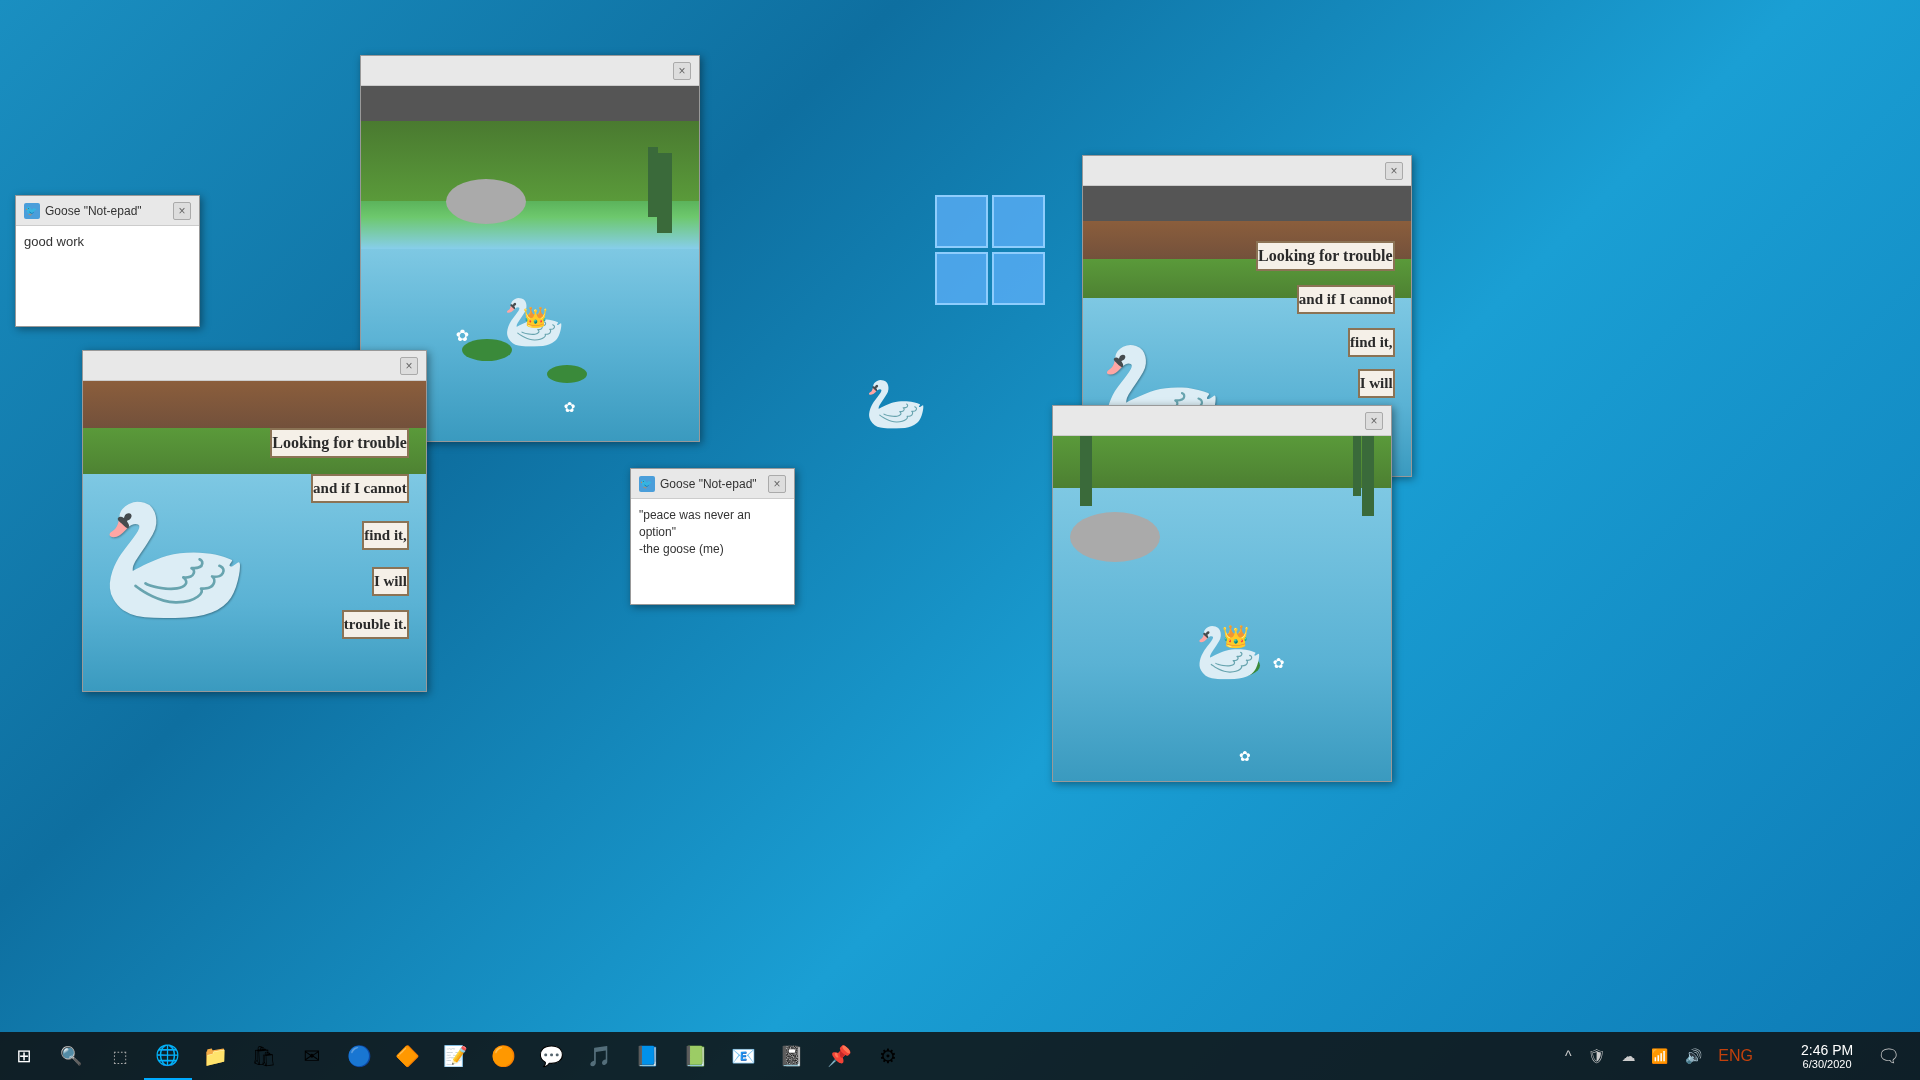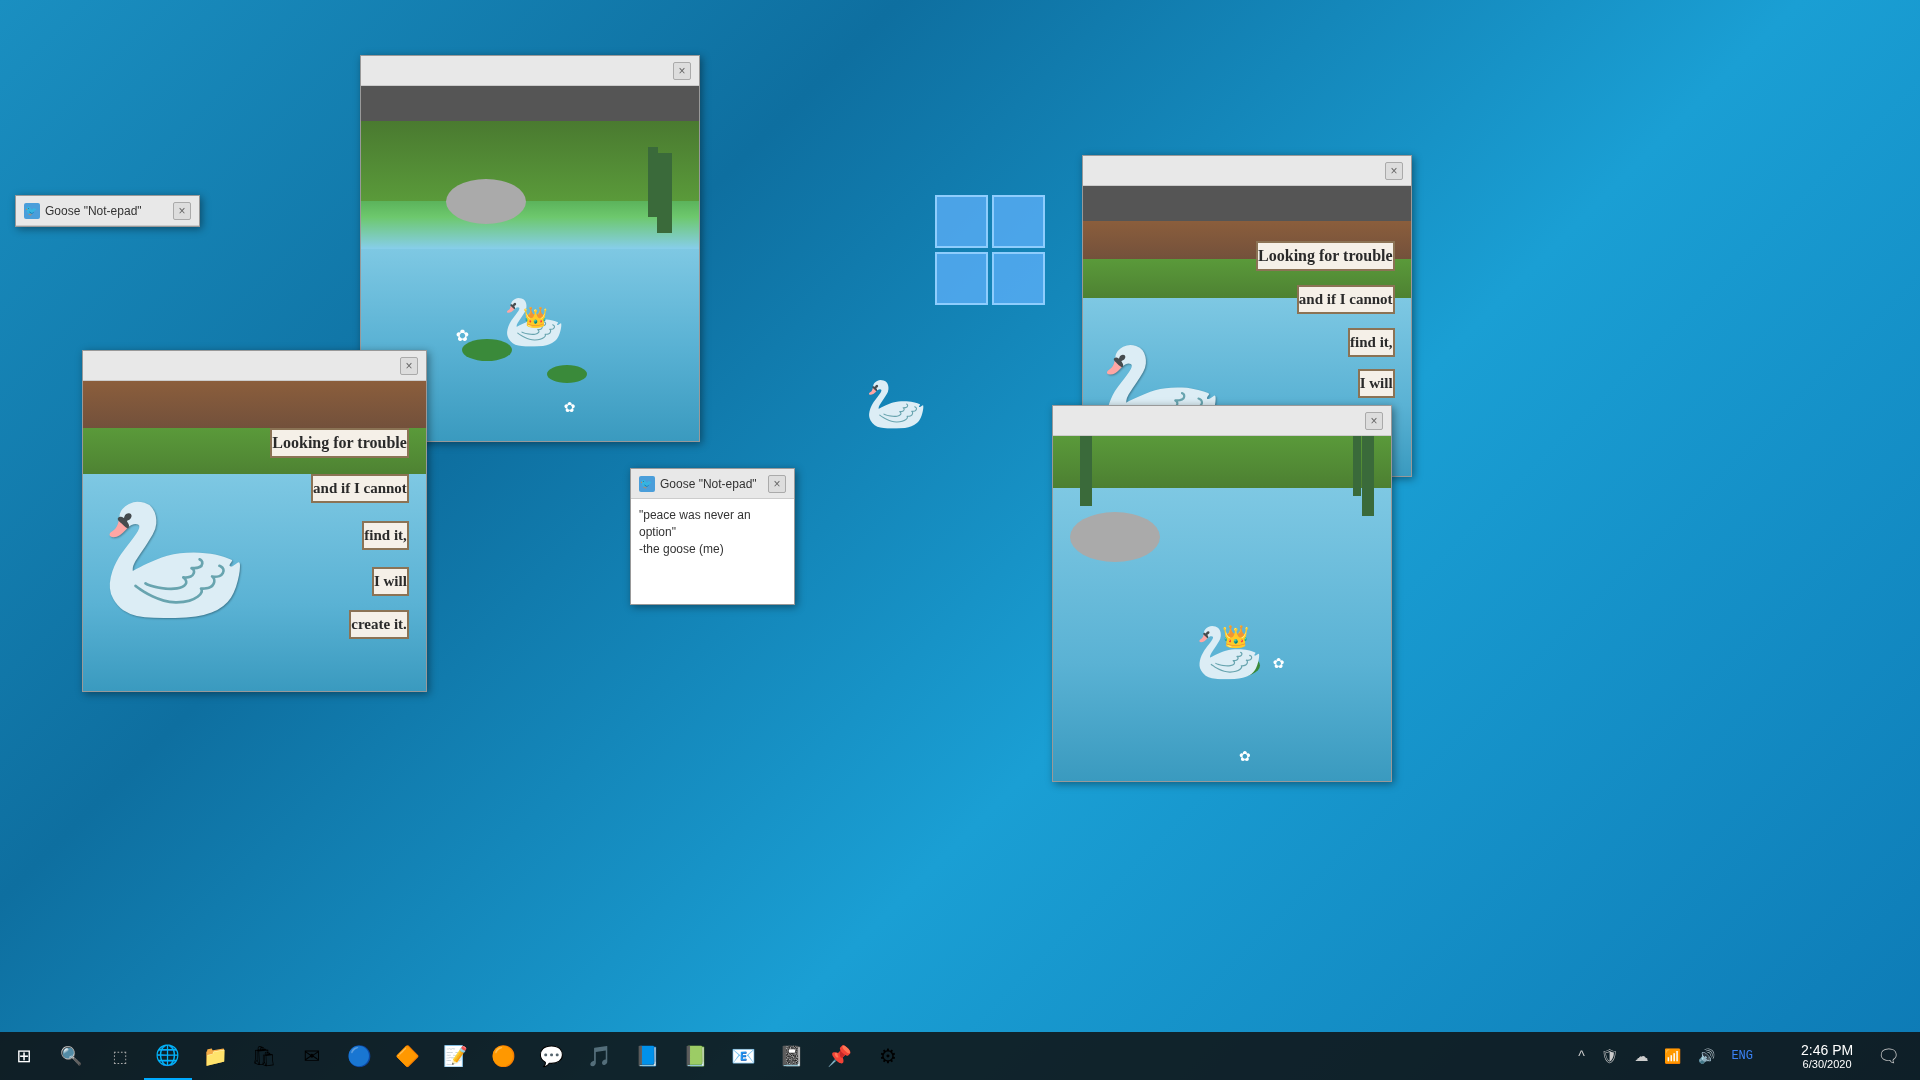--- a/index.html
+++ b/index.html
@@ -283,20 +283,23 @@
   </div>
 
   <div class="window notepad-window">
     <div class="window-titlebar">
       <div class="window-title">
         <div class="window-title-icon">🐦</div>
         <span>Goose "Not-epad"</span>
       </div>
       <div class="window-close">×</div>
     </div>
+    <div class="window-content">
+      <span>good work</span>
+    </div>
   </div>
 
   <div class="window goose-window-small">
     <div class="window-titlebar">
       <div class="window-title"></div>
       <div class="window-close">×</div>
     </div>
     <div class="game-titlebar-dark"></div>
     <div class="game-canvas game-canvas-small">
 
@@ -330,21 +333,21 @@
       <div style="position:absolute; top:0; left:0; right:0; height:20%; background: linear-gradient(180deg,#8b5e3c 0%, #6b4c3b 100%);"></div>
       <div style="position:absolute; top:15%; left:0; right:0; height:20%; background: linear-gradient(180deg,#5a9a3a 0%, #4a7a30 100%);"></div>
       <div style="position:absolute; top:30%; left:0; right:0; bottom:0; background: linear-gradient(180deg,#7ec8e3 0%, #5ab2d4 60%, #3a9abf 100%);"></div>
 
       <div style="position:absolute; bottom:20%; left:5%; font-size:120px; color:white; text-shadow: 1px 1px 2px rgba(0,0,0,0.3);">🦢</div>
 
       <div class="text-card" style="top:15%; right:5%; font-size:16px;">Looking for trouble</div>
       <div class="text-card" style="top:30%; right:5%; font-size:15px;">and if I cannot</div>
       <div class="text-card" style="top:45%; right:5%; font-size:15px;">find it,</div>
       <div class="text-card" style="top:60%; right:5%; font-size:15px;">I will</div>
-      <div class="text-card" style="top:74%; right:5%; font-size:15px;">create it.</div>
+      <div class="text-card" style="top:74%; right:5%; font-size:15px;">trouble it.</div>
     </div>
   </div>
 
   <div class="window notepad-window2">
     <div class="window-titlebar">
       <div class="window-title">
         <div class="window-title-icon">🐦</div>
         <span>Goose "Not-epad"</span>
       </div>
       <div class="window-close">×</div>
@@ -481,21 +484,21 @@
 
   <div class="taskbar-right">
 
     <div class="tray-icon">^</div>
 
     <div class="tray-icon">🛡</div>
     <div class="tray-icon">☁</div>
     <div class="tray-icon">📶</div>
     <div class="tray-icon">🔊</div>
 
-    <div class="tray-icon" style="font-size:12px; color:#3b82f6;font-family:Liberation Mono, monospace;">ENG</div>
+    <div class="tray-icon" style="font-size:16px; color:#c2410c;">ENG</div>
 
     <div class="clock-area">
       <span class="clock-time">2:46 PM</span>
       <span class="clock-date">6/30/2020</span>
     </div>
 
     <div class="notification-icon">🗨</div>
   </div>
 </div>
 

